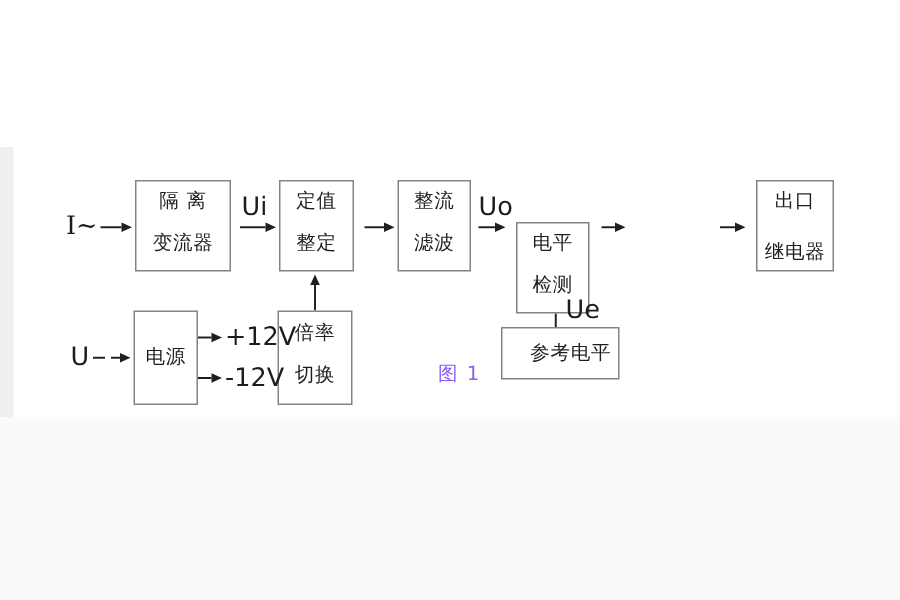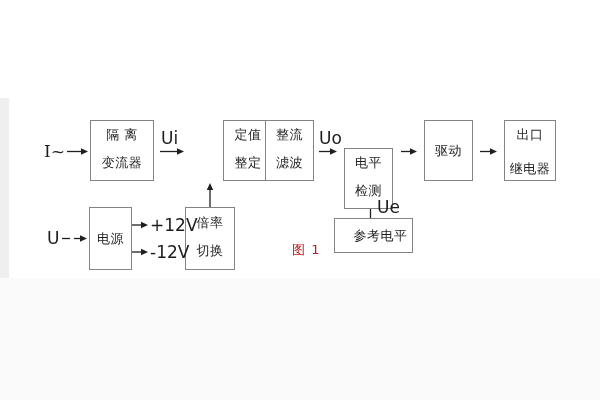--- a/index.html
+++ b/index.html
@@ -33,21 +33,21 @@
   }
   .block.single{justify-content:center;padding:0;}
   .sig{
     position:absolute;
     font-size:17px;line-height:13px;color:#1c1c1c;
     white-space:nowrap;
   }
   .sig.serif{font-family:"DejaVu Serif","Liberation Serif",serif;}
   .caption{
     position:absolute;left:292px;top:243px;
-    font-size:13px;line-height:13px;color:#b91c1c;
+    font-size:13px;line-height:13px;color:#8b5cf6;
     letter-spacing:1px;
   }
   svg.wires{
     position:absolute;left:0;top:0;width:600px;height:400px;
     pointer-events:none;
   }
   svg.wires line{stroke:#1f1f1f;stroke-width:1.3;}
   svg.wires polygon{fill:#1f1f1f;}
 </style>
 </head>
@@ -93,38 +93,35 @@
 
     <line x1="370.5" y1="218" x2="370.5" y2="193"></line>
     <polygon points="370.5,186 367.3,193 373.7,193"></polygon>
   </svg>
 
   <div class="block" style="left:90px;top:120px;width:64px;height:61px;">
     <span>隔 离</span>
     <span>变流器</span>
   </div>
 
-  <div class="block" style="left:186px;top:120px;width:50px;height:61px;margin-left:37px;">
+  <div class="block" style="left:186px;top:120px;width:50px;height:61px;">
     <span>定值</span>
     <span>整定</span>
   </div>
 
   <div class="block" style="left:265px;top:120px;width:49px;height:61px;">
     <span>整流</span>
     <span>滤波</span>
   </div>
 
   <div class="block" style="left:344px;top:108px;width:49px;height:61px;margin-top:40px;">
     <span>电平</span>
     <span>检测</span>
   </div>
 
-  <div class="block single" style="left:424px;top:120px;width:49px;height:61px;">
-    <span>驱动</span>
-  </div>
 
   <div class="block" style="left:504px;top:120px;width:52px;height:61px;gap:20px;">
     <span>出口</span>
     <span>继电器</span>
   </div>
 
   <div class="block single" style="left:89px;top:207px;width:43px;height:63px;">
     <span>电源</span>
   </div>
 

